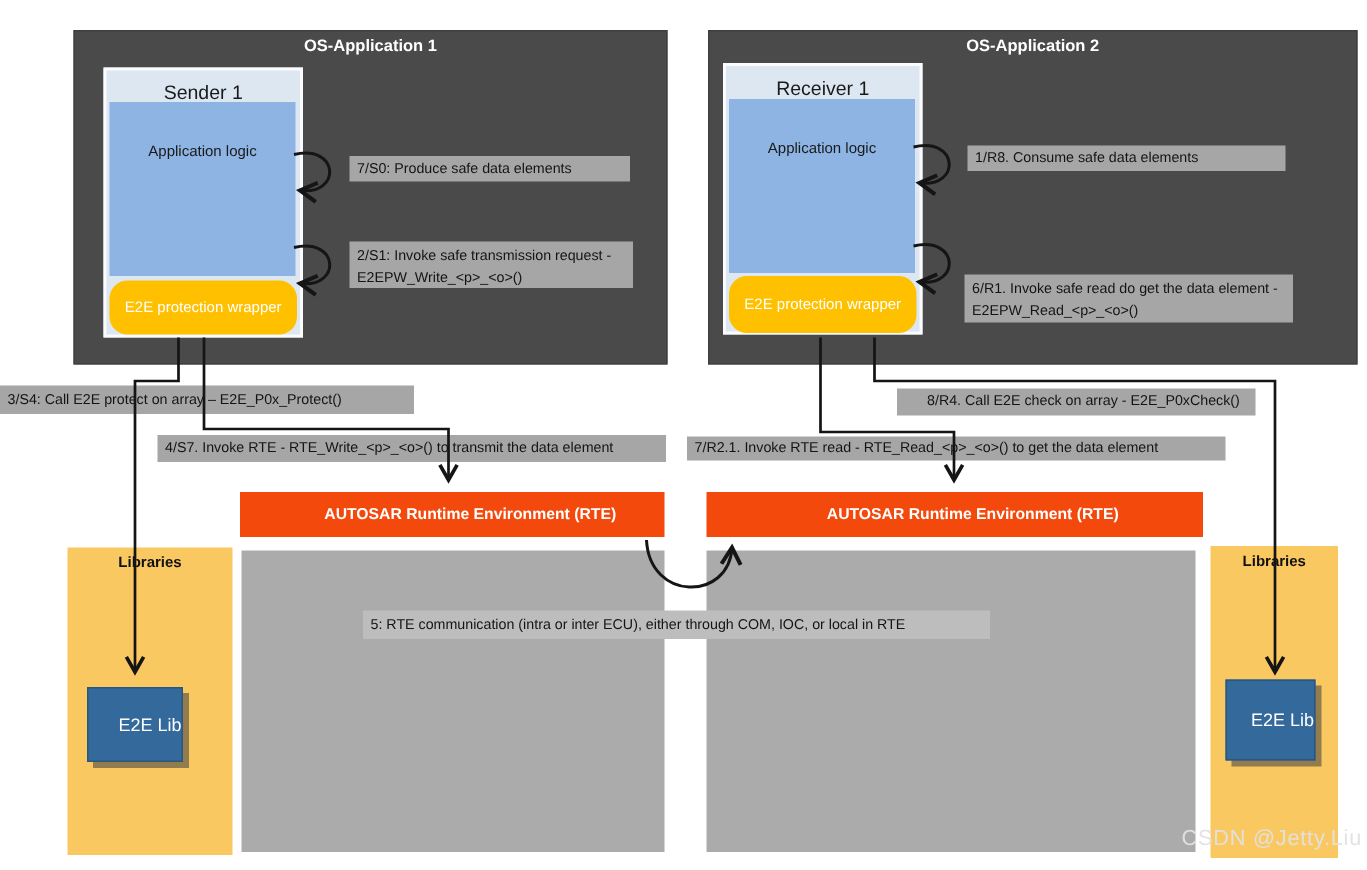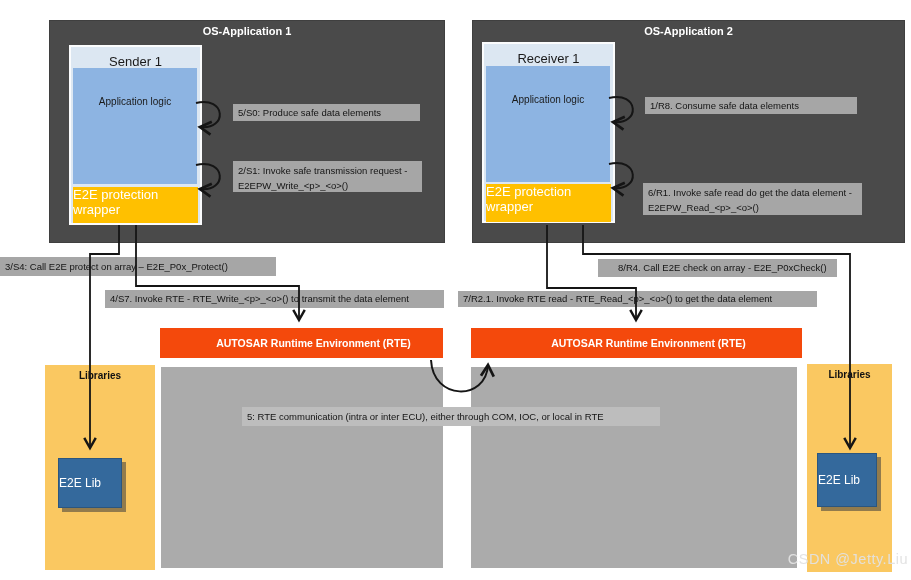--- a/index.html
+++ b/index.html
@@ -15,34 +15,34 @@
   .app-box{background:var(--container); border:1px solid #3f3f3f;}
   .app-title{position:absolute; top:4px; left:0; right:0; text-align:center;
     color:#fff; font-size:11px; font-weight:bold;}
   .comp-box{position:absolute; background:var(--header_bg); border:2px solid #fbfcfd;}
   .comp-title{position:absolute; top:7px; left:0; right:0; text-align:center;
     color:#1a1a1a; font-size:13px;}
   .logic-box{position:absolute; background:var(--app_logic);}
   .logic-title{position:absolute; top:7px; left:0; right:0; text-align:center;
     color:#1a1a1a; font-size:10px;margin-top:21px;}
   .wrapper-box{position:absolute; background:var(--wrapper); display:flex;
-    justify-content:center; color:#fff; font-size:13px;}
+    align-items:center; justify-content:center; color:#fff; font-size:10px;border-radius:12px;}
   .step{position:absolute; background:var(--step_label); color:#141414;
     font-size:9.5px; line-height:14px; padding:2px 5px; white-space:nowrap;
     display:flex; align-items:center;}
   .step.wrap{white-space:normal; align-items:flex-start; line-height:15px;}
   .step.light{background:var(--comm_label);}
   .rte-bar{position:absolute; background:var(--rte); display:flex; align-items:center;
     justify-content:center; color:#fff; font-size:10.5px; font-weight:bold;padding-left:24px;}
   .lib-col{position:absolute; background:var(--libraries);}
   .lib-title{position:absolute; top:5px; left:0; right:0; text-align:center;
     color:#111; font-size:10px; font-weight:bold;}
   .comm-box{position:absolute; background:var(--comm_box);}
   .e2e-lib{position:absolute; background:var(--e2e_lib); color:#fff; font-size:12px;
-    display:flex; align-items:center; justify-content:flex-start;
+    display:flex; align-items:center; justify-content:flex-end;
     box-shadow:4px 4px 0 rgba(60,60,60,0.55); border:1px solid #2b567f;}
   .watermark{position:absolute; left:770px; top:551px; width:138px; text-align:right;
     font-size:14.5px; color:rgba(225,225,225,0.95); letter-spacing:0.5px;}
   svg.overlay{position:absolute; left:0; top:0; width:911px; height:580px;
     pointer-events:none; z-index:10;}
   svg.overlay path{fill:none; stroke:var(--line);}
 </style>
 </head>
 <body>
 
@@ -67,21 +67,21 @@
   <div class="comp-box" style="left:482px; top:42px; width:133px; height:181px;">
     <div class="comp-title">Receiver 1</div>
   </div>
   <div class="logic-box" style="left:486px; top:66px; width:124px; height:116px;">
     <div class="logic-title">Application logic</div>
   </div>
   <div class="wrapper-box" style="left:486px; top:184px; width:125px; height:38px;">
     <span>E2E protection wrapper</span>
   </div>
 
-  <div class="step" style="left:233px; top:104px; width:187px; height:17px;">5/S0: Produce safe data elements</div>
+  <div class="step" style="left:233px; top:104px; width:187px; height:17px;">7/S0: Produce safe data elements</div>
   <div class="step wrap" style="left:233px; top:161px; width:189px; height:31px;">2/S1: Invoke safe transmission request - E2EPW_Write_&lt;p&gt;_&lt;o&gt;()</div>
   <div class="step" style="left:645px; top:97px; width:212px; height:17px;">1/R8. Consume safe data elements</div>
   <div class="step wrap" style="left:643px; top:163px; width:219px; height:32px;margin-top:20px;">6/R1. Invoke safe read do get the data element -  E2EPW_Read_&lt;p&gt;_&lt;o&gt;()</div>
   <div class="step" style="left:0px; top:257px; width:276px; height:19px;">3/S4: Call E2E protect on array  – E2E_P0x_Protect()</div>
   <div class="step" style="left:105px; top:290px; width:339px; height:18px;">4/S7. Invoke RTE - RTE_Write_&lt;p&gt;_&lt;o&gt;() to transmit the data element</div>
   <div class="step" style="left:598px; top:259px; width:239px; height:18px;padding-left:20px;">8/R4. Call E2E check on array - E2E_P0xCheck()</div>
   <div class="step" style="left:458px; top:291px; width:359px; height:16px;">7/R2.1. Invoke RTE read - RTE_Read_&lt;p&gt;_&lt;o&gt;()  to get the data element</div>
 
   <div class="rte-bar" style="left:160px; top:328px; width:283px; height:30px;">
     <span>AUTOSAR Runtime Environment (RTE)</span>

